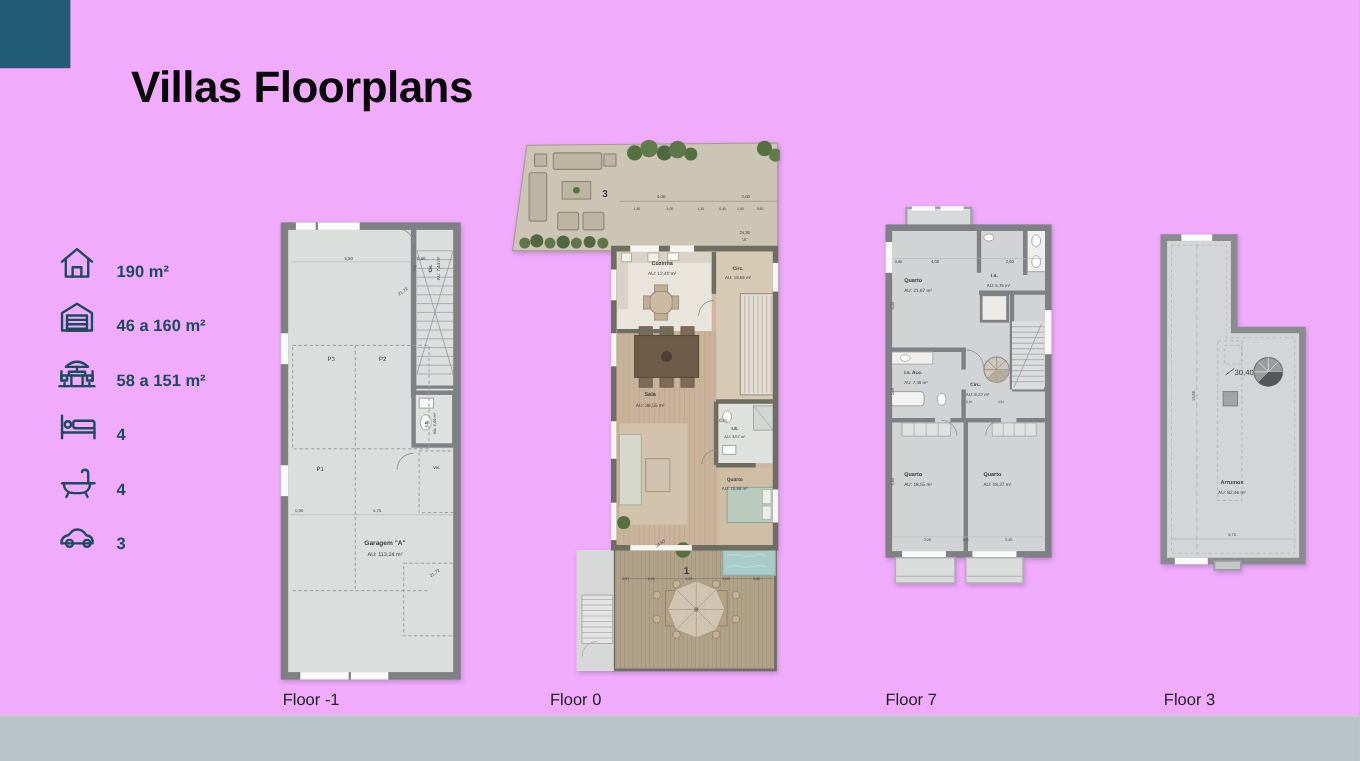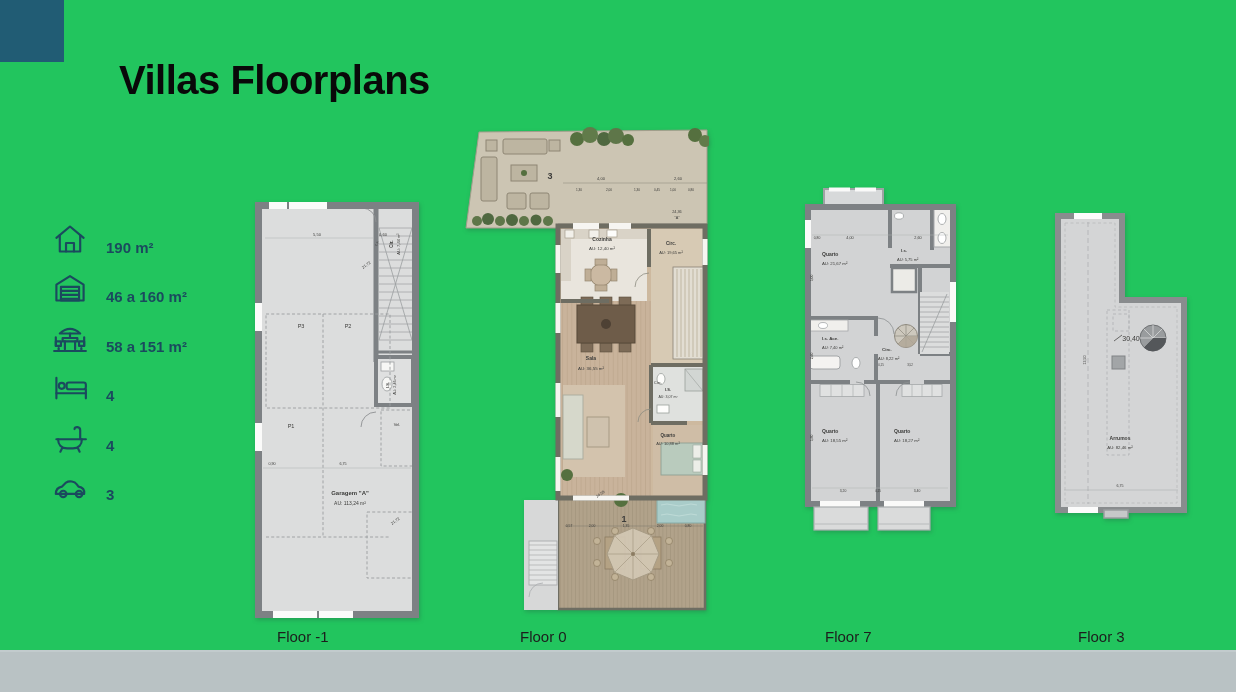--- a/index.html
+++ b/index.html
@@ -1,34 +1,34 @@
 <!DOCTYPE html>
 <html><head>
 <meta charset="utf-8">
 <style>
   html,body{margin:0;padding:0;background:#b9c2c4;}
   .canvas{
     position:relative;width:1236px;height:652px;overflow:hidden;
-    background:#22c55e;font-family:"Liberation Sans",sans-serif;
+    background:#f0abfc;font-family:"Liberation Sans",sans-serif;
   }
   .corner-block{position:absolute;left:0;top:0;width:64px;height:62px;background:#215c74;}
   .page-title{
     position:absolute;left:119px;top:58px;font-size:40px;font-weight:700;
     color:#090909;letter-spacing:-0.5px;
   }
   .legend{position:absolute;left:50px;top:206px;}
   .legend-row{display:flex;align-items:flex-end;height:49.5px;}
   .legend-icon{width:40px;height:34px;color:#1b4a5e;margin-right:16px;flex:none;}
   .legend-icon svg{width:100%;height:100%;stroke:currentColor;fill:none;
     stroke-width:1.9;stroke-linecap:round;stroke-linejoin:round;}
   .legend-label{font-size:15px;font-weight:700;color:#1b4a5e;}
   .plan{position:absolute;filter:drop-shadow(1.5px 2px 2px rgba(40,50,55,0.25));}
   .plan svg{display:block;width:100%;height:100%;}
   svg text{font-family:"Liberation Sans",sans-serif;}
-  .caption{position:absolute;font-size:15px;color:#1d1d1d;margin-left:20px;}
+  .caption{position:absolute;font-size:15px;color:#1d1d1d;}
   .bottom-edge{position:absolute;left:0;bottom:0;width:100%;height:2px;background:#c2cbcd;}
 </style>
 </head>
 <body>
 
 <div class="canvas">
 
   <div class="corner-block"></div>
   <div class="page-title">Villas Floorplans</div>
 

